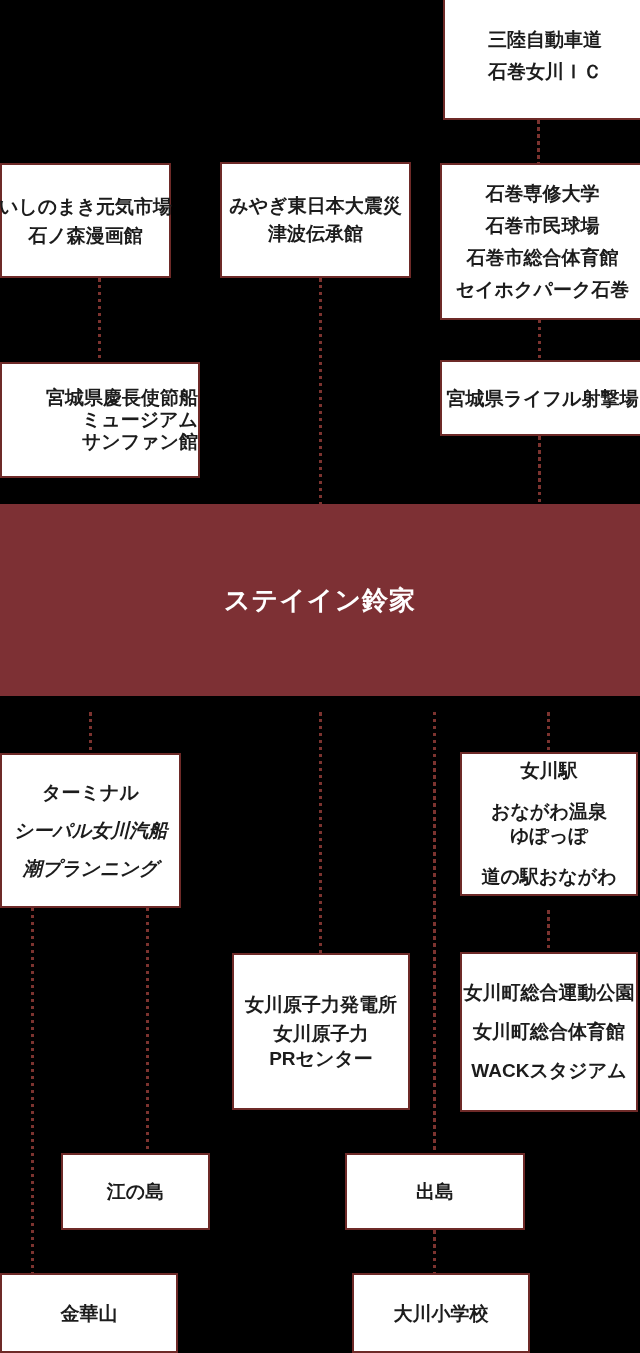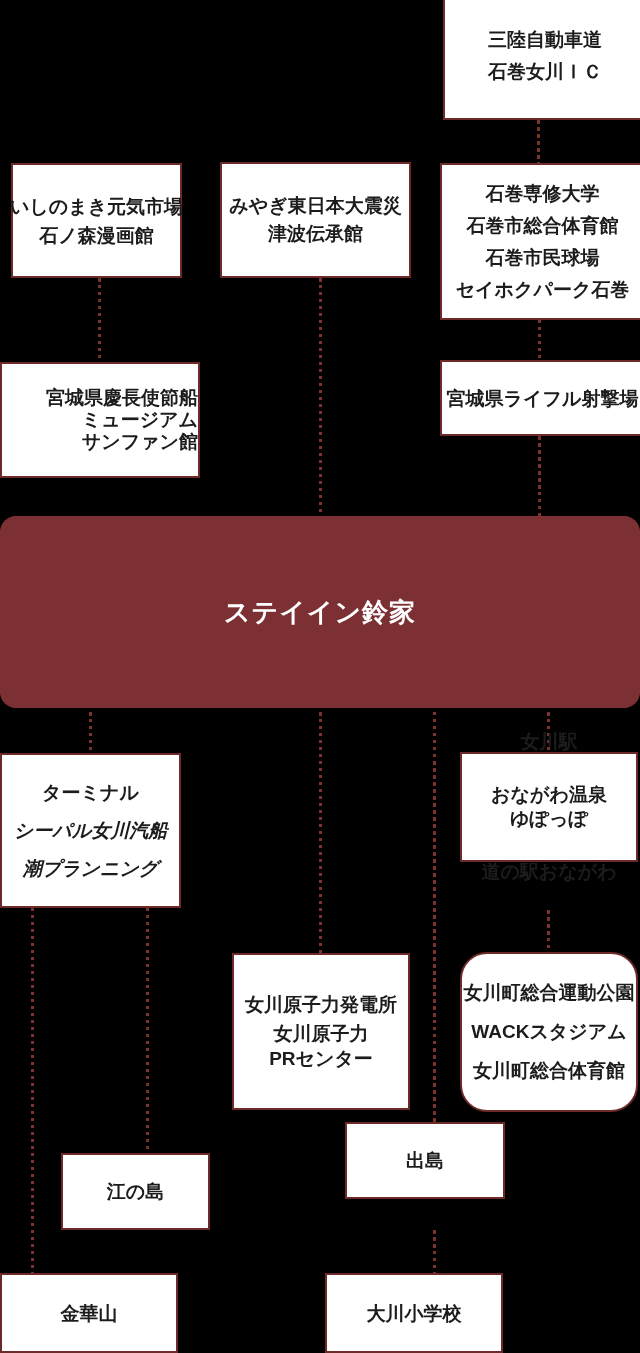--- a/index.html
+++ b/index.html
@@ -25,52 +25,52 @@
     font-size:19px;font-weight:700;
   }
   .node p{margin:0;line-height:29px;white-space:nowrap;}
   
   .cline{
     position:absolute;width:3px;
     background:repeating-linear-gradient(to bottom,var(--connector) 0 3.5px,transparent 3.5px 7px);
   }
   
   #banner{
-    position:absolute;left:0;top:516px;width:640px;height:192px;
+    position:absolute;left:0;top:504px;width:640px;height:192px;
     background:var(--banner-bg);color:var(--banner-text);
     display:flex;align-items:center;justify-content:center;
-    font-size:26px;font-weight:700;letter-spacing:1px;border-radius:16px;
+    font-size:26px;font-weight:700;letter-spacing:1px;
   }
   
   .n-sanriku{left:443px;top:-8px;width:204px;height:128px;}
   .n-sanriku p{line-height:32px;}
-  .n-genki{left:11px;top:163px;width:171px;height:115px;}
+  .n-genki{left:0;top:163px;width:171px;height:115px;}
   .n-denshokan{left:220px;top:162px;width:191px;height:116px;}
   .n-denshokan p{line-height:28px;}
   .n-senshu{left:440px;top:163px;width:205px;height:157px;}
   .n-senshu p{line-height:32px;}
   .n-sanjuan{left:0;top:362px;width:200px;height:116px;align-items:flex-end;}
   .n-sanjuan p{line-height:22px;}
   .n-rifle{left:440px;top:360px;width:205px;height:76px;}
   .n-terminal{left:0;top:753px;width:181px;height:155px;}
   .n-terminal p{line-height:27px;}
   .n-terminal p.gap{margin-top:11px;font-style:italic;}
-  .n-onagawa-sta{left:460px;top:752px;width:178px;height:110px;}
+  .n-onagawa-sta{left:460px;top:752px;width:178px;height:144px;}
   .n-onagawa-sta p{line-height:24px;}
-  .n-onagawa-sta p.gap{margin-top:29px;}
+  .n-onagawa-sta p.gap{margin-top:17px;}
   .n-genpatsu{left:232px;top:953px;width:178px;height:157px;}
   .n-genpatsu p{line-height:25px;}
   .n-genpatsu p.gap{margin-top:4px;}
-  .n-sports-park{left:460px;top:952px;width:178px;height:160px;border-radius:27px;}
+  .n-sports-park{left:460px;top:952px;width:178px;height:160px;}
   .n-sports-park p{line-height:26px;}
   .n-sports-park p.gap{margin-top:13px;}
   .n-enoshima{left:61px;top:1153px;width:149px;height:77px;}
-  .n-dejima{left:345px;top:1122px;width:160px;height:77px;}
+  .n-dejima{left:345px;top:1153px;width:180px;height:77px;}
   .n-kinkasan{left:0;top:1273px;width:178px;height:80px;}
-  .n-okawa{left:325px;top:1273px;width:178px;height:80px;}
+  .n-okawa{left:352px;top:1273px;width:178px;height:80px;}
   
   .c1{left:537px;top:120px;height:43px;}
   .c2{left:98px;top:278px;height:84px;}
   .c3{left:319px;top:278px;height:242px;}
   .c4{left:538px;top:320px;height:40px;}
   .c5{left:538px;top:436px;height:84px;}
   .c6{left:89px;top:712px;height:41px;}
   .c7{left:319px;top:712px;height:241px;}
   .c8{left:433px;top:712px;height:441px;}
   .c9{left:547px;top:712px;height:40px;}
@@ -108,22 +108,22 @@
     <p>石ノ森漫画館</p>
   </div>
 
   <div class="node n-denshokan">
     <p>みやぎ東日本大震災</p>
     <p>津波伝承館</p>
   </div>
 
   <div class="node n-senshu">
     <p>石巻専修大学</p>
+    <p>石巻市民球場</p>
     <p>石巻市総合体育館</p>
-    <p>石巻市民球場</p>
     <p>セイホクパーク石巻</p>
   </div>
 
   <div class="node n-sanjuan">
     <p>宮城県慶長使節船</p>
     <p>ミュージアム</p>
     <p>サンファン館</p>
   </div>
 
   <div class="node n-rifle">
@@ -148,22 +148,22 @@
   </div>
 
   <div class="node n-genpatsu">
     <p>女川原子力発電所</p>
     <p class="gap">女川原子力</p>
     <p>PRセンター</p>
   </div>
 
   <div class="node n-sports-park">
     <p>女川町総合運動公園</p>
+    <p class="gap">女川町総合体育館</p>
     <p class="gap">WACKスタジアム</p>
-    <p class="gap">女川町総合体育館</p>
   </div>
 
   <div class="node n-enoshima">
     <p>江の島</p>
   </div>
 
   <div class="node n-dejima">
     <p>出島</p>
   </div>
 

